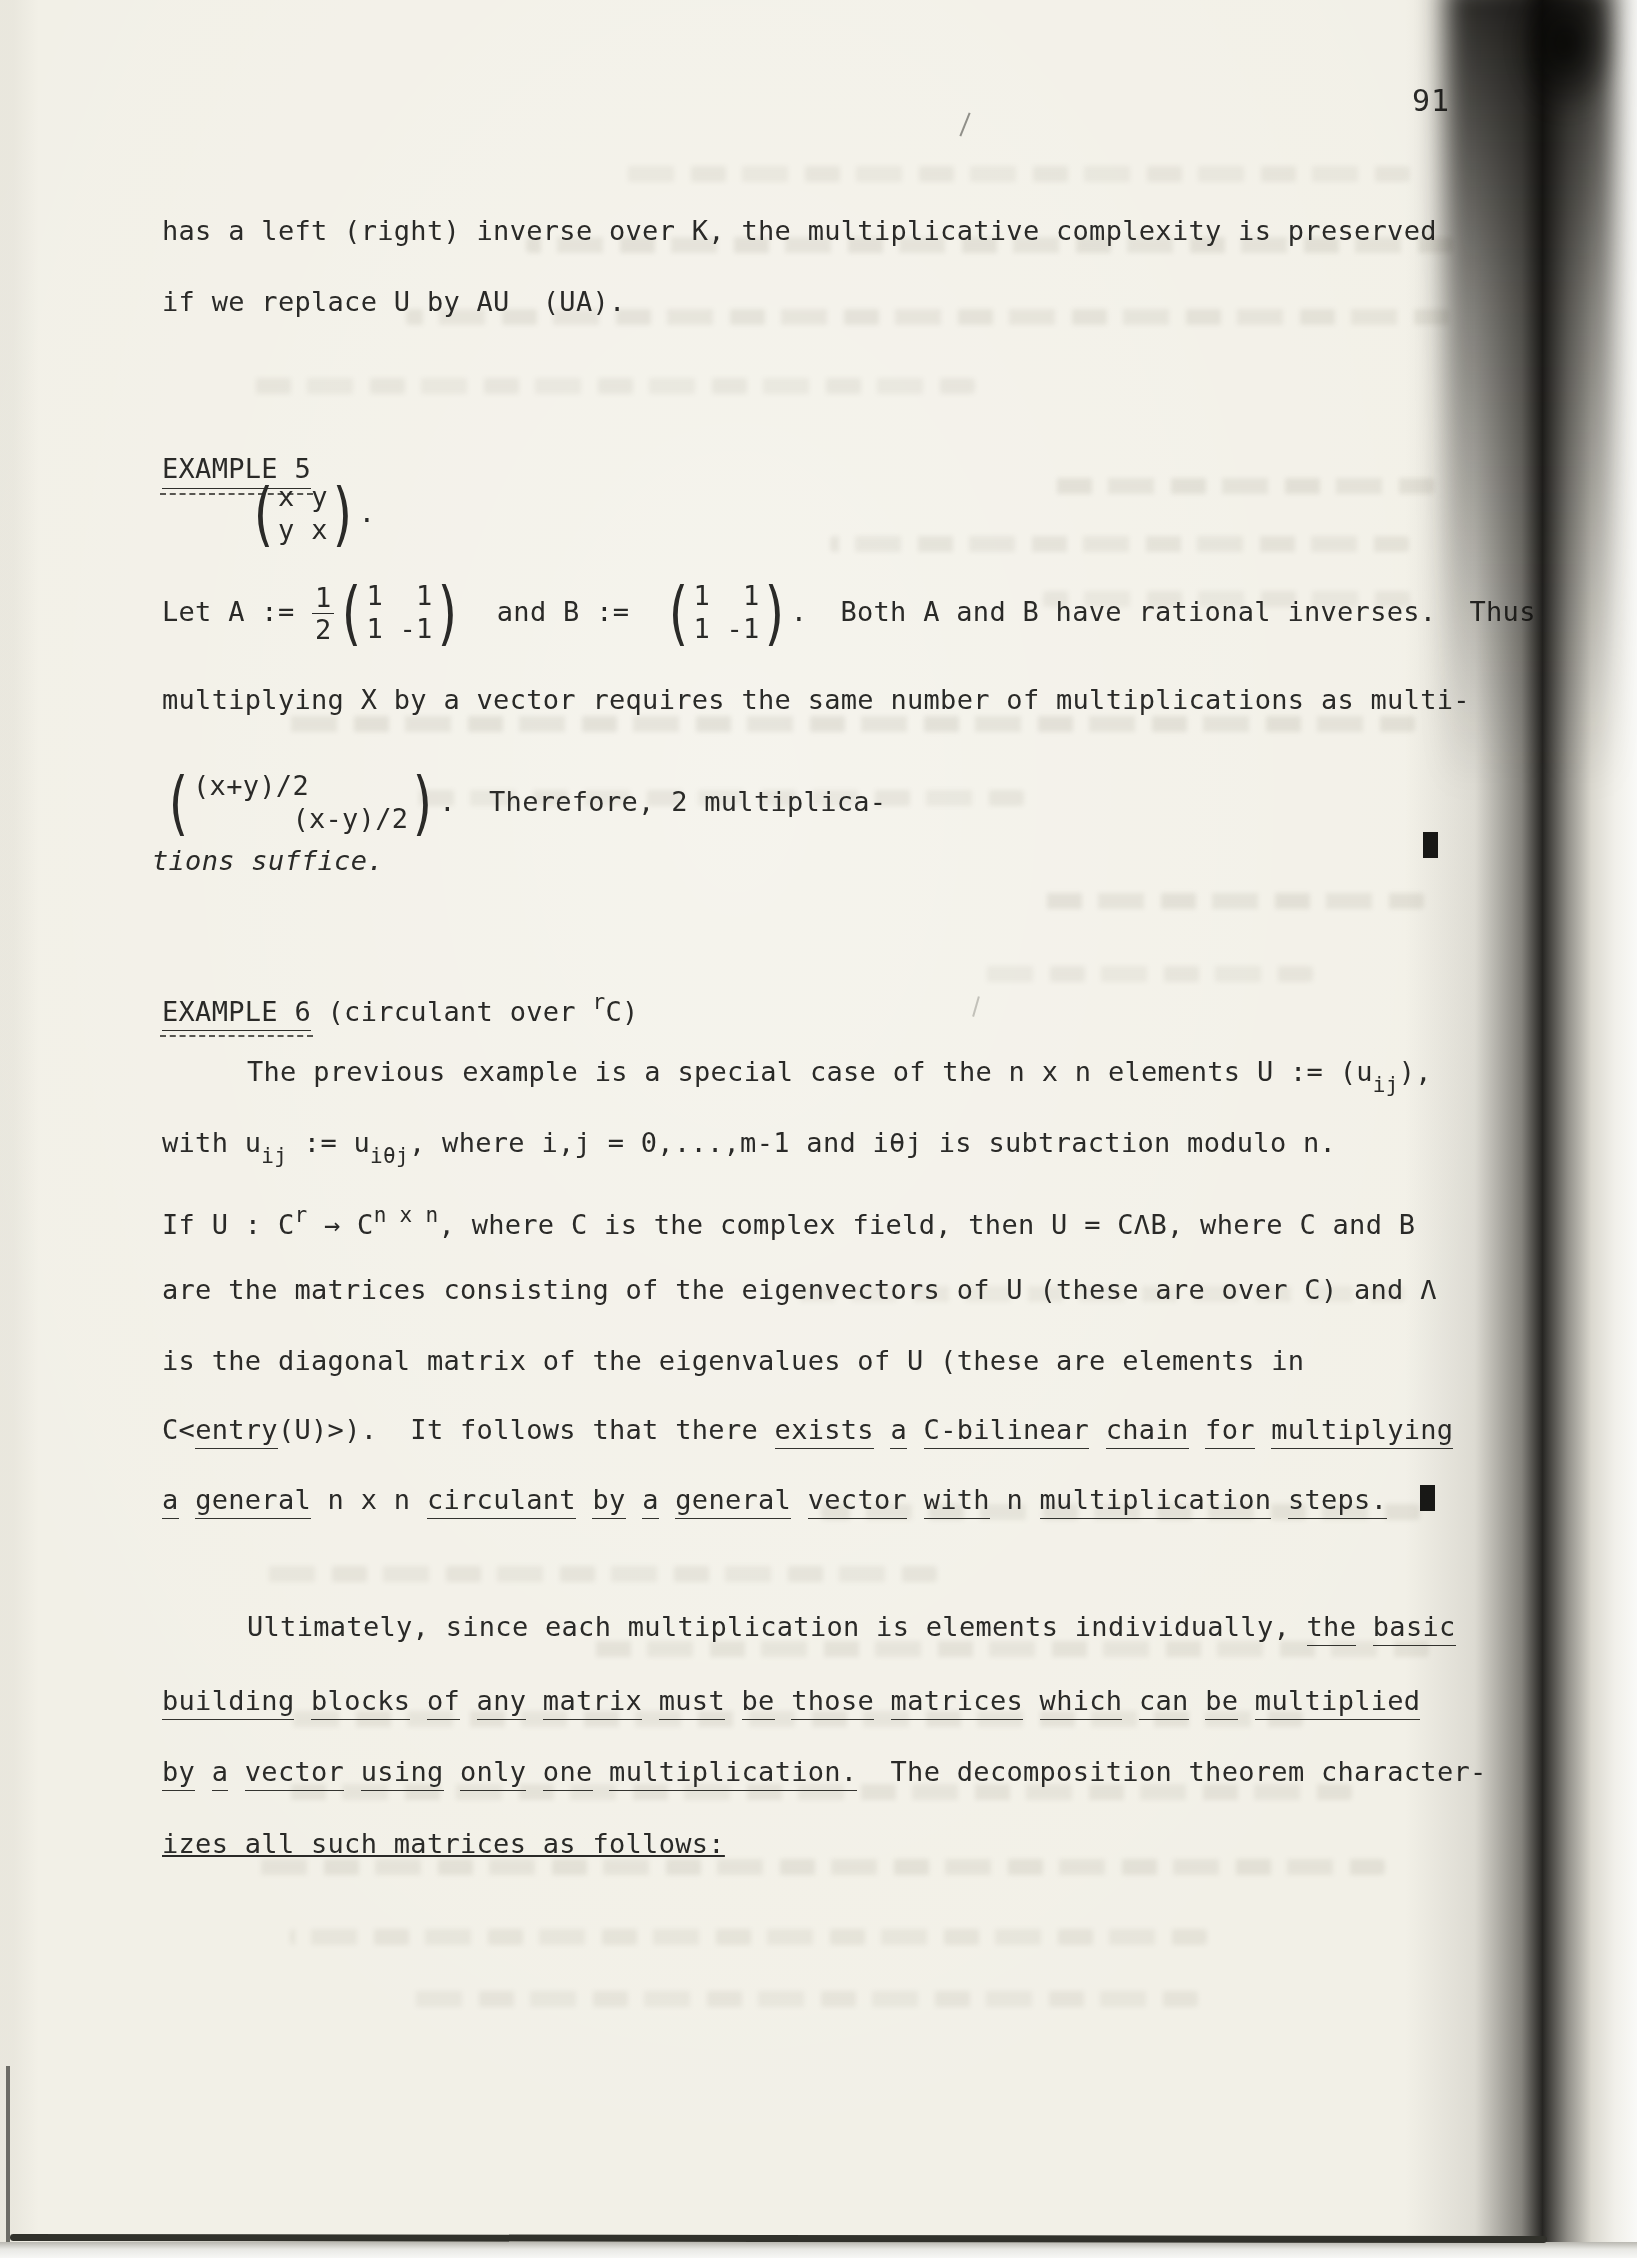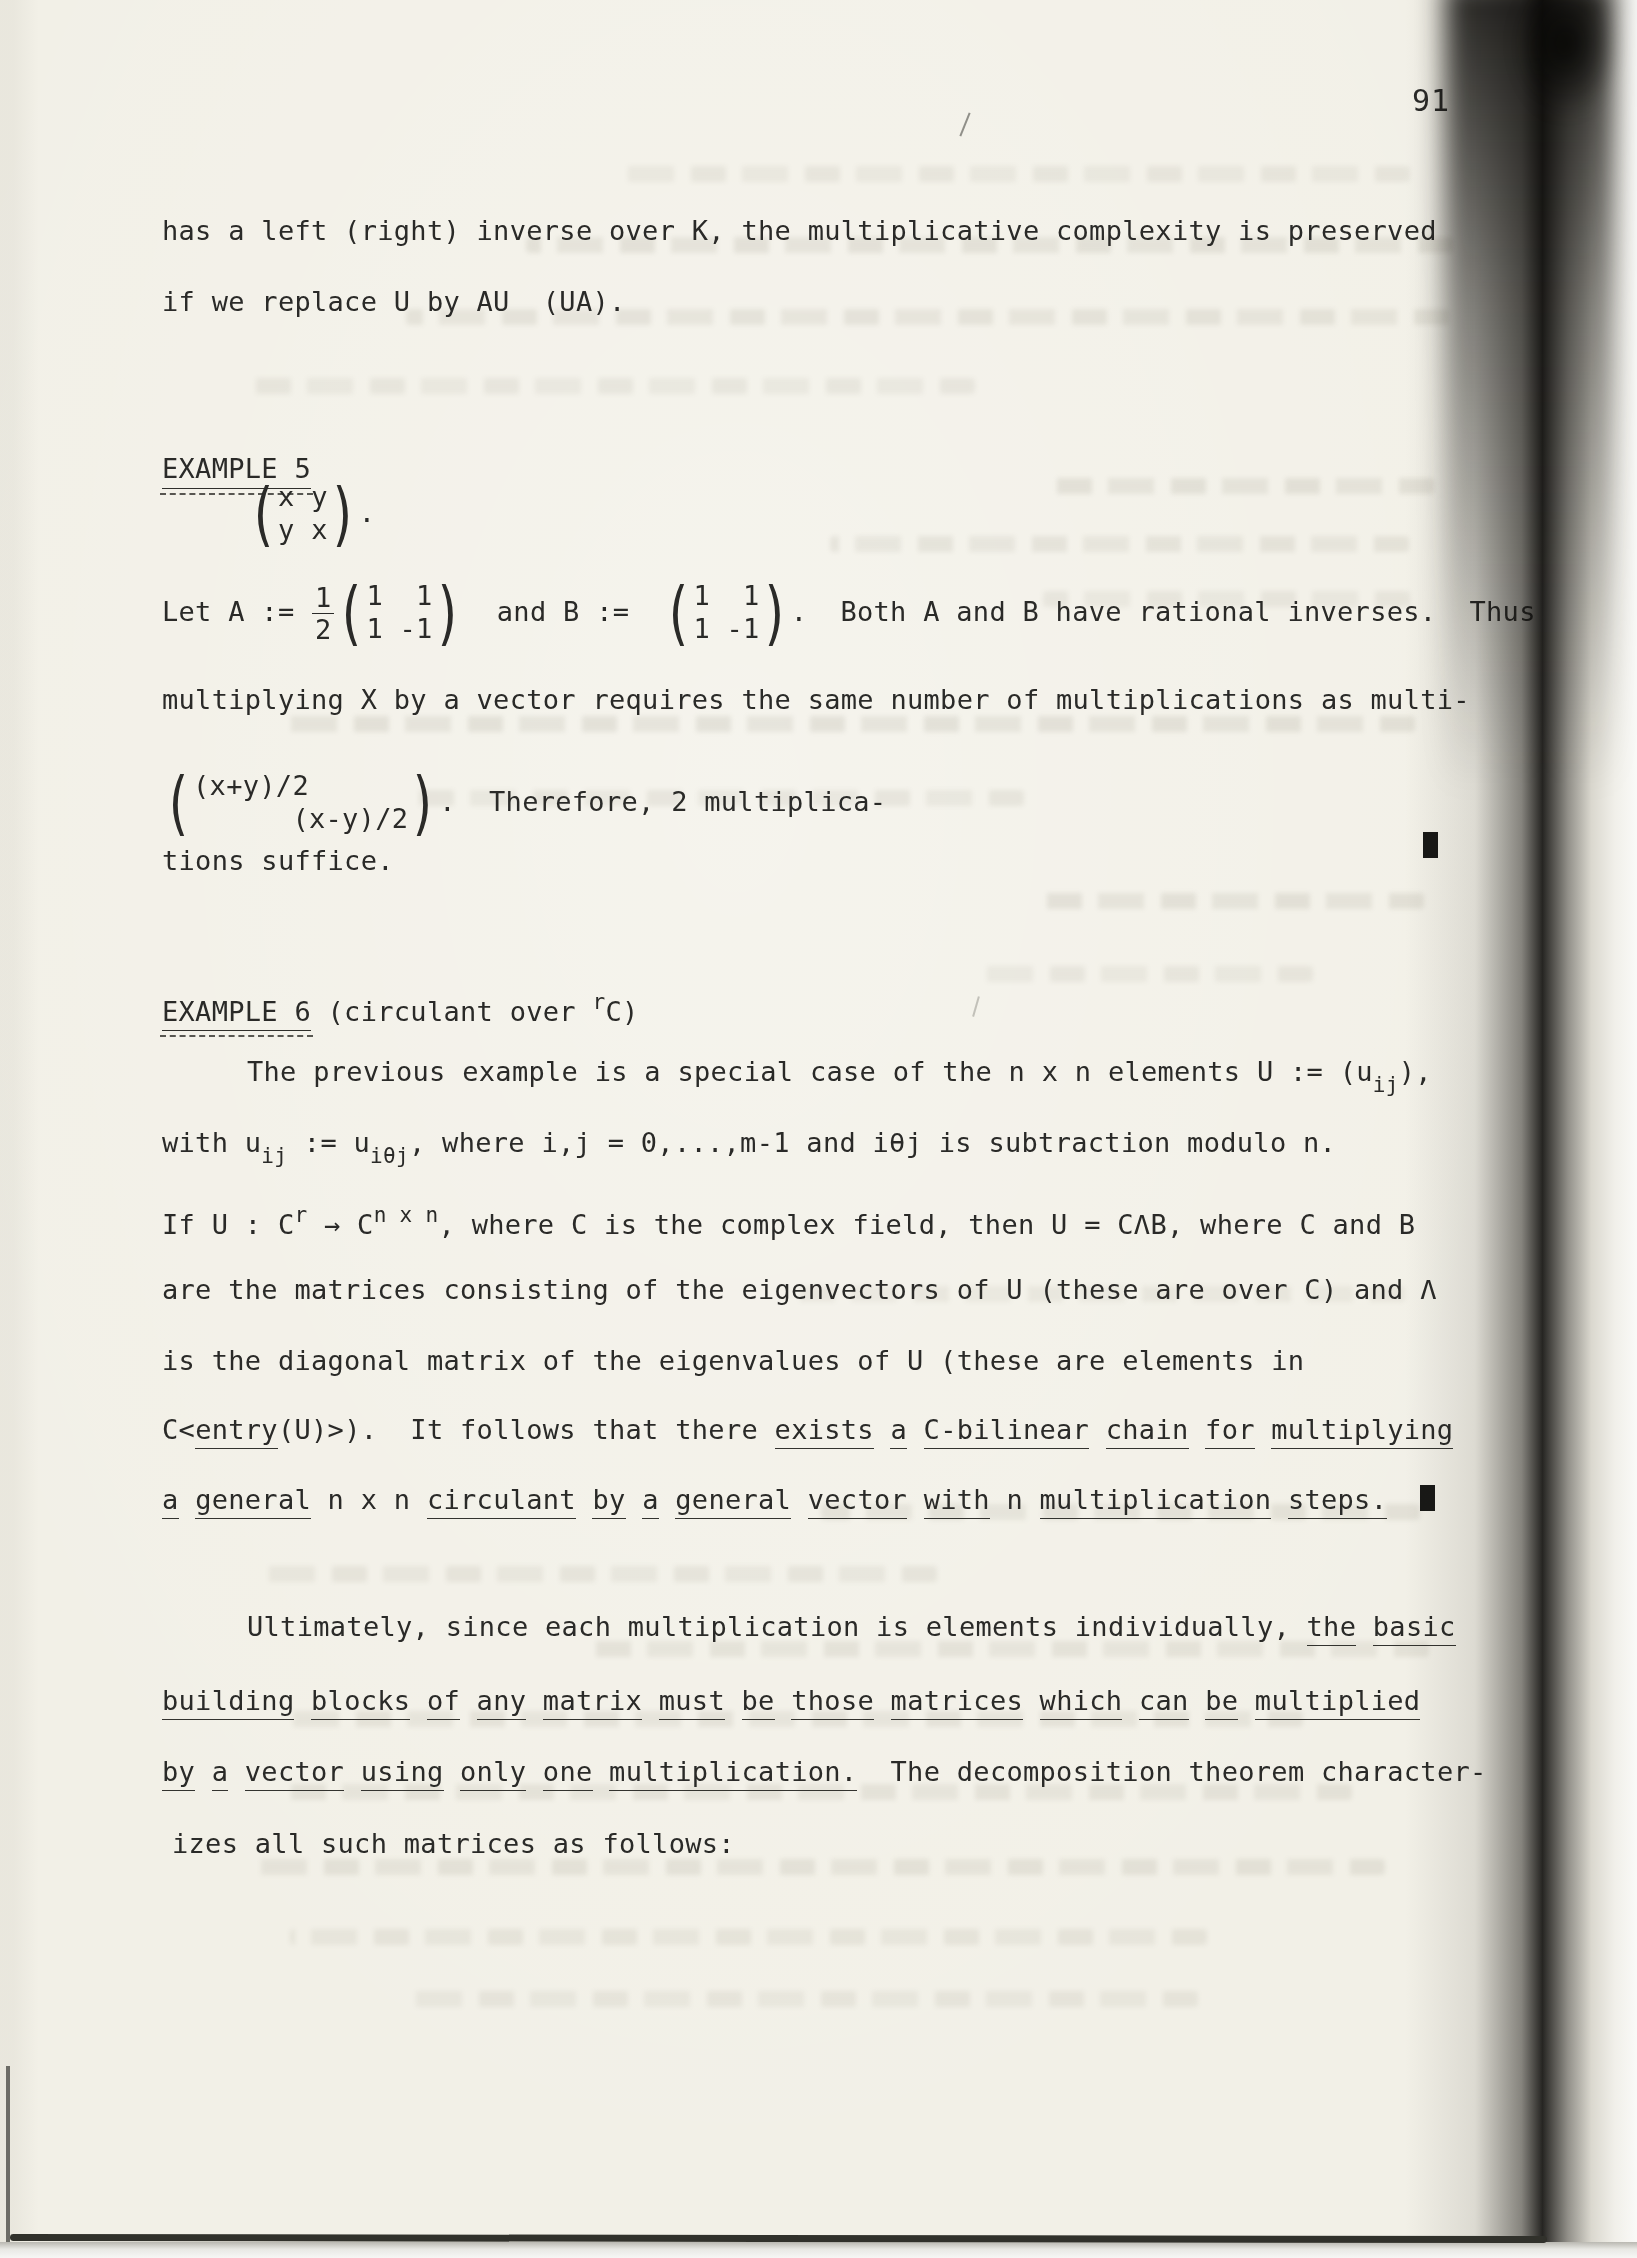--- a/index.html
+++ b/index.html
@@ -82,34 +82,34 @@
   <div class="pagenum">91</div>
 
   <div id="text-layer">
       <div class="line" style="left: 162px; top: 214px;"><span>has a left (right) inverse over K, the multiplicative complexity is preserved</span></div>
       <div class="line" style="left: 162px; top: 285px;"><span>if we replace U by AU  (UA).</span></div>
       <div class="line" style="left: 162px; top: 430px; margin-top: 22px;"><span class="hu">EXAMPLE 5</span></div>
       <div class="line" style="left: 247px; top: 480px;"><span class="mat"><span class="paren">(</span><span class="rows"><span class="row">x y</span><span class="row">y x</span></span><span class="paren">)</span></span><span>.</span></div>
       <div class="line" style="left: 162px; top: 579px;"><span>Let A := </span><span class="frac"><span class="num">1</span><span class="den">2</span></span><span class="mat"><span class="paren">(</span><span class="rows"><span class="row">1  1</span><span class="row">1 -1</span></span><span class="paren">)</span></span><span>  and B :=  </span><span class="mat"><span class="paren">(</span><span class="rows"><span class="row">1  1</span><span class="row">1 -1</span></span><span class="paren">)</span></span><span>.  Both A and B have rational inverses.  Thus</span></div>
       <div class="line" style="left: 162px; top: 683px;"><span>multiplying X by a vector requires the same number of multiplications as multi-</span></div>
       <div class="line" style="left: 162px; top: 769px;"><span class="mat"><span class="paren">(</span><span class="rows"><span class="row">(x+y)/2</span><span class="row">      (x-y)/2</span></span><span class="paren">)</span></span><span>.  Therefore, 2 multiplica-</span></div>
-      <div class="line" style="left: 162px; top: 844px;"><span>tions suffice.</span></div>
+      <div class="line" style="left: 152px; top: 844px; font-style: italic;"><span>tions suffice.</span></div>
       <div class="line" style="left: 1423px; top: 830px;"><span class="sq"></span></div>
       <div class="line" style="left: 162px; top: 985px;"><span class="hu">EXAMPLE 6</span><span> (circulant over </span><span class="sup">r</span><span>C)</span></div>
       <div class="line" style="left: 247px; top: 1055px;"><span>The previous example is a special case of the n x n elements U := (u</span><span class="sub">ij</span><span>),</span></div>
       <div class="line" style="left: 162px; top: 1126px;"><span>with u</span><span class="sub">ij</span><span> := u</span><span class="sub">iθj</span><span>, where i,j = 0,...,m-1 and iθj is subtraction modulo n.</span></div>
       <div class="line" style="left: 162px; top: 1198px;"><span>If U : C</span><span class="sup">r</span><span> → C</span><span class="sup">n x n</span><span>, where C is the complex field, then U = CΛB, where C and B</span></div>
       <div class="line" style="left: 162px; top: 1273px;"><span>are the matrices consisting of the eigenvectors of U (these are over C) and Λ</span></div>
       <div class="line" style="left: 162px; top: 1344px;"><span>is the diagonal matrix of the eigenvalues of U (these are elements in</span></div>
       <div class="line" style="left: 162px; top: 1413px;"><span>C&lt;</span><span class="u">entry</span><span>(U)&gt;).  It follows that there </span><span class="u">exists</span> <span class="u">a</span> <span class="u">C-bilinear</span> <span class="u">chain</span> <span class="u">for</span> <span class="u">multiplying</span></div>
       <div class="line" style="left: 162px; top: 1483px;"><span class="u">a</span> <span class="u">general</span><span> n x n </span><span class="u">circulant</span> <span class="u">by</span> <span class="u">a</span> <span class="u">general</span> <span class="u">vector</span> <span class="u">with</span><span> n </span><span class="u">multiplication</span> <span class="u">steps.</span><span>  </span><span class="sq"></span></div>
       <div class="line" style="left: 247px; top: 1610px;"><span>Ultimately, since each multiplication is elements individually, </span><span class="u">the</span> <span class="u">basic</span></div>
       <div class="line" style="left: 162px; top: 1684px;"><span class="u">building</span> <span class="u">blocks</span> <span class="u">of</span> <span class="u">any</span> <span class="u">matrix</span> <span class="u">must</span> <span class="u">be</span> <span class="u">those</span> <span class="u">matrices</span> <span class="u">which</span> <span class="u">can</span> <span class="u">be</span> <span class="u">multiplied</span></div>
       <div class="line" style="left: 162px; top: 1755px;"><span class="u">by</span> <span class="u">a</span> <span class="u">vector</span> <span class="u">using</span> <span class="u">only</span> <span class="u">one</span> <span class="u">multiplication.</span><span>  The decomposition theorem character-</span></div>
-      <div class="line" style="left: 172px; top: 1827px;"><span>izes all such matrices as follows:</span></div>
+      <div class="line" style="left: 162px; top: 1827px; text-decoration: underline;"><span>izes all such matrices as follows:</span></div>
     </div>
 
   <div class="scratch" style="left:964px;top:112px;height:25px;transform:rotate(22deg);"></div>
   <div class="scratch" style="left:975px;top:996px;height:21px;transform:rotate(16deg);opacity:.5;"></div>
 
   <div class="gutter"></div>
   <div class="gutter-top"></div>
   <div class="corner-blob"></div>
   <div class="bottom-strip"></div>
   <div class="bottom-edge"></div>

